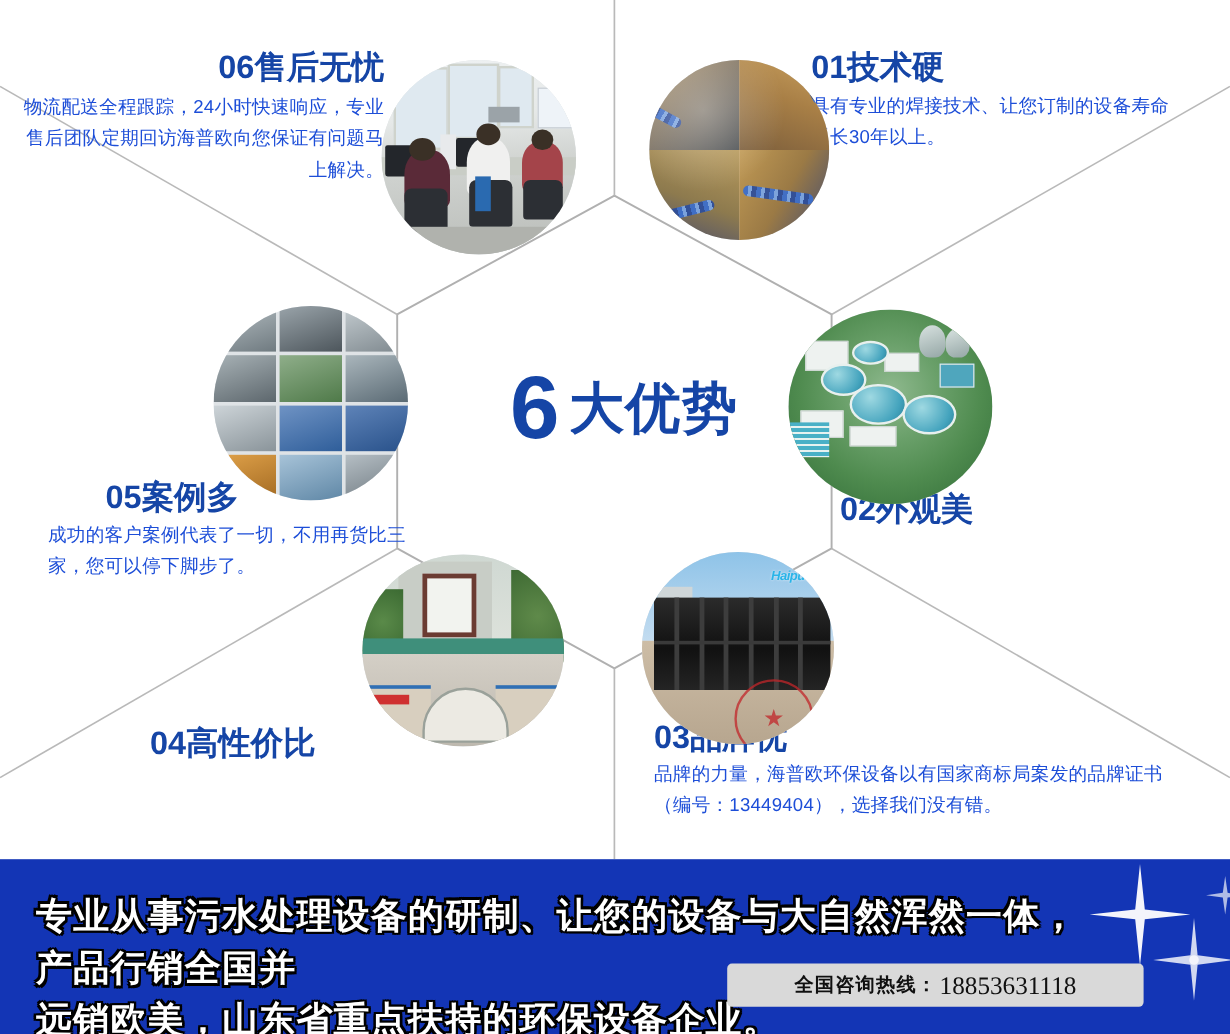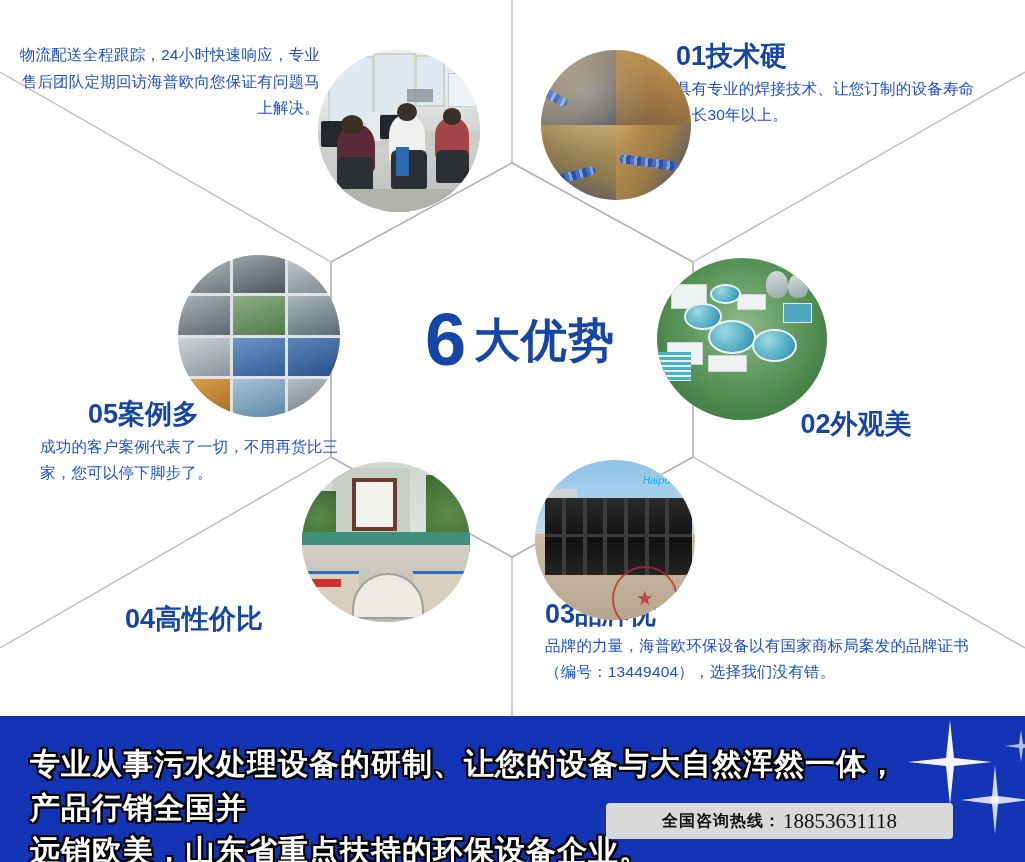--- a/index.html
+++ b/index.html
@@ -34,21 +34,21 @@
   .feat p{
     margin:0;padding:0;color:#1d4ed8;
     font-size:15.5px;line-height:1.72;letter-spacing:0.2px;
   }
 
   .f06{left:10px;top:42px;width:310px;text-align:right;}
   .f06 h3{margin-bottom:5px;}
   .f01{left:676px;top:42px;width:300px;text-align:left;}
   .f01 h3{margin-bottom:4px;}
   .f02{left:700px;top:410px;width:312px;text-align:right;}
-  .f02 h3{margin-bottom:3px;text-align:center;}
+  .f02 h3{margin-bottom:3px;text-align:left;}
   .f03{left:545px;top:600px;width:430px;text-align:left;}
   .f03 h3{margin-bottom:3px;}
   .f04{left:125px;top:605px;width:330px;text-align:left;}
   .f04 h3{margin-bottom:3px;}
   .f05{left:40px;top:400px;width:300px;text-align:left;}
   .f05 h3{margin-bottom:4px;margin-left:48px;}
 
   
   .circ{position:absolute;border-radius:50%;overflow:hidden;background:#dfe3e6;}
   .circ .inner{position:absolute;left:0;top:0;width:100%;height:100%;}
@@ -143,20 +143,21 @@
       <line x1="331" y1="262" x2="0" y2="72"></line>
     </g>
   </svg>
 
   <div class="center-label">
     <span class="center-num">6</span>
     <span class="center-txt">大优势</span>
   </div>
 
   <div class="feat f06">
+    <h3>06售后无忧</h3>
     <p>物流配送全程跟踪，24小时快速响应，专业售后团队定期回访海普欧向您保证有问题马上解决。</p>
   </div>
   <div class="circ c06">
     <div class="inner office-bg">
       <div class="win" style="left:6%;top:4%;width:26%;height:40%;"></div>
       <div class="win" style="left:34%;top:2%;width:24%;height:36%;"></div>
       <div class="win" style="left:60%;top:3%;width:16%;height:30%;"></div>
       <div style="position:absolute;left:80%;top:14%;width:17%;height:20%;background:#eef3f8;border:1px solid #c6ccd2;"></div>
       <div style="position:absolute;left:55%;top:24%;width:16%;height:8%;background:#9ba3a8;"></div>
       <div class="desk" style="left:0;top:50%;width:100%;height:9%;"></div>

